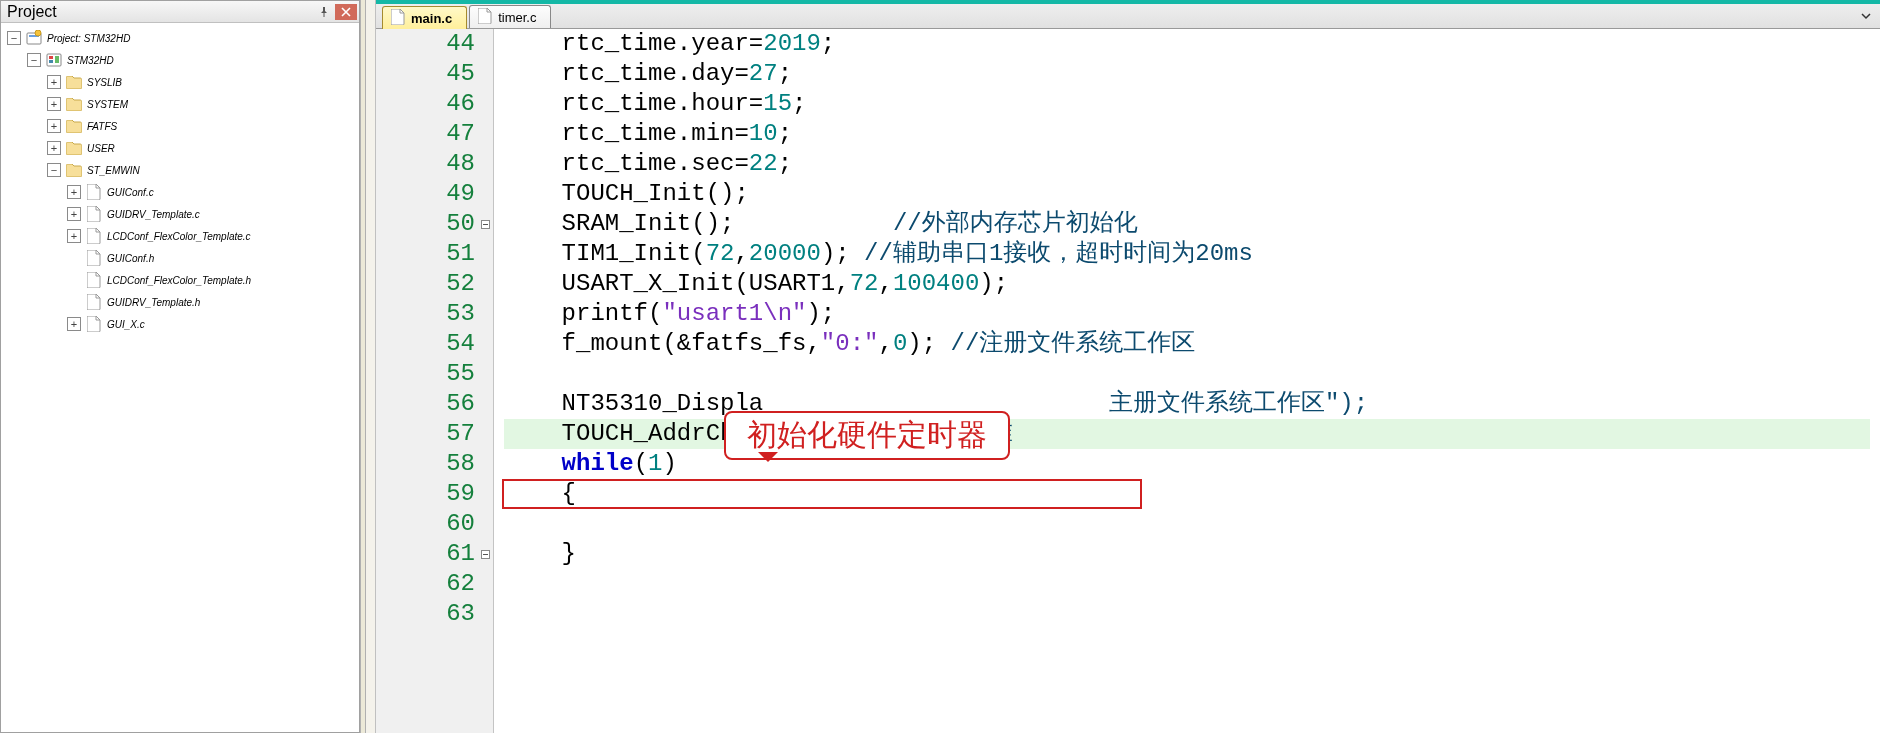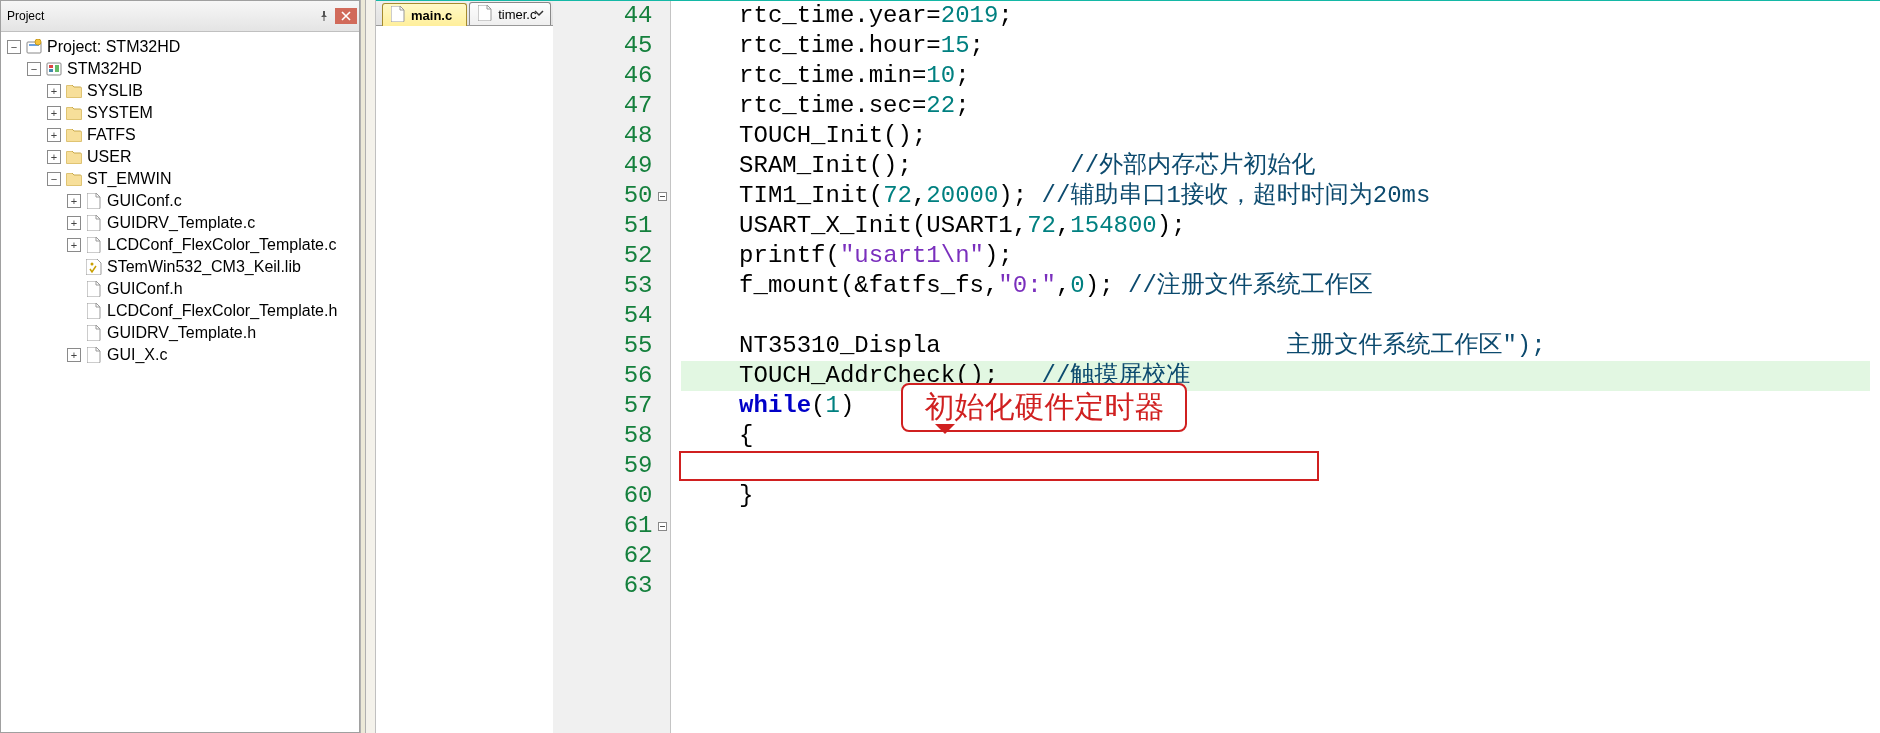--- a/index.html
+++ b/index.html
@@ -7,26 +7,26 @@
   .root { display: flex; width: 100%; height: 100%; }
 
   
   .panel {
     width: 360px; min-width: 360px;
     border: 1px solid #a0a0a0;
     display: flex; flex-direction: column;
     background: #fff;
   }
   .panel-header {
-    height: 31px;
+    height: 22px;
     background: linear-gradient(#f7f7f7, #e4e4e4);
     border-bottom: 1px solid #c0c0c0;
     display: flex; align-items: center;
     padding: 0 2px 0 6px;
-    font-size: 12px;
+    font-size: 16px;
     color: #000;
   }
   .panel-header .title { flex: 1; }
   .panel-header .btn {
     width: 18px; height: 16px;
     display: flex; align-items: center; justify-content: center;
     margin-left: 2px;
     cursor: pointer;
     color: #444;
   }
@@ -55,28 +55,28 @@
   .tree-toggle.empty { border: none; }
   .tree-icon {
     width: 18px; height: 16px;
     display: inline-flex; align-items: center; justify-content: center;
     margin-right: 4px;
   }
   .folder-ico { width: 16px; height: 13px; }
   .file-ico { width: 14px; height: 16px; }
   .proj-ico { width: 16px; height: 16px; }
   .lib-ico { width: 16px; height: 16px; }
-  .tree-label { font-size: 16px; }
+  .tree-label { font-size: 10px; font-style: italic; }
 
   
   .vsplit { width: 6px; background: #ece9d8; border-left: 1px solid #b0b0b0; border-right: 1px solid #b0b0b0; cursor: col-resize; }
   .vsplit2 { width: 10px; background: #f4f2eb; border-right: 1px solid #c0c0c0; }
 
   
-  .editor-area { flex: 1; display: flex; flex-direction: row; border-top: 1px solid #14b8a6; }
+  .editor-area { flex: 1; display: flex; flex-direction: column; border-top: 4px solid #14b8a6; }
   .tabbar {
     height: 25px;
     background: linear-gradient(#eeeeee, #e1e1e1);
     border-bottom: 1px solid #999;
     display: flex; align-items: flex-end;
     padding: 0 0 0 6px;
     position: relative;
   }
   .tab {
     height: 23px;
@@ -281,32 +281,20 @@
           <div class="tree-row">
             <span class="spacer" style="width:66px"></span>
             <span class="tree-toggle">+</span>
             <span class="tree-icon">
               <svg class="file-ico" viewBox="0 0 14 16">
                 <path d="M1 0h8l4 4v11c0 .5-.5 1-1 1H1c-.5 0-1-.5-1-1V1c0-.5.5-1 1-1z" fill="#fff" stroke="#999"></path>
                 <path d="M9 0v4h4" fill="none" stroke="#999"></path>
               </svg>
             </span>
             <span class="tree-label">LCDConf_FlexColor_Template.c</span>
-          </div>
-          <div class="tree-row">
-            <span class="spacer" style="width:66px"></span>
-            <span class="tree-toggle empty"></span>
-            <span class="tree-icon">
-              <svg class="lib-ico" viewBox="0 0 16 16">
-                <path d="M1 0h10l4 4v11c0 .5-.5 1-1 1H1c-.5 0-1-.5-1-1V1c0-.5.5-1 1-1z" fill="#fff" stroke="#999"></path>
-                <path d="M4 10l2 3 4-6" fill="none" stroke="#c9a000" stroke-width="1.5"></path>
-                <circle cx="6" cy="5" r="1.5" fill="#c9a000"></circle>
-              </svg>
-            </span>
-            <span class="tree-label">STemWin532_CM3_Keil.lib</span>
           </div>
           <div class="tree-row">
             <span class="spacer" style="width:66px"></span>
             <span class="tree-toggle empty"></span>
             <span class="tree-icon">
               <svg class="file-ico" viewBox="0 0 14 16">
                 <path d="M1 0h8l4 4v11c0 .5-.5 1-1 1H1c-.5 0-1-.5-1-1V1c0-.5.5-1 1-1z" fill="#fff" stroke="#999"></path>
                 <path d="M9 0v4h4" fill="none" stroke="#999"></path>
               </svg>
             </span>
@@ -410,27 +398,28 @@
           </div>
           <div class="ln">62</div>
           <div class="ln">63</div>
         </div>
       <div class="code" id="code">
         <div class="callout" id="callout" style="top: 382px; left: 230px;">
           <span>初始化硬件定时器</span>
         </div>
         <div class="redbox" id="redbox" style="top: 450px; left: 8px; width: 640px; height: 30px;"></div>
       <div class="cl"><span class="tok-id">    rtc_time.year=</span><span class="tok-num">2019</span><span class="tok-id">;</span></div>
+          <div class="cl"><span class="tok-id">    rtc_time.day=</span><span class="tok-num">27</span><span class="tok-id">;</span></div>
           <div class="cl"><span class="tok-id">    rtc_time.hour=</span><span class="tok-num">15</span><span class="tok-id">;</span></div>
           <div class="cl"><span class="tok-id">    rtc_time.min=</span><span class="tok-num">10</span><span class="tok-id">;</span></div>
           <div class="cl"><span class="tok-id">    rtc_time.sec=</span><span class="tok-num">22</span><span class="tok-id">;</span></div>
           <div class="cl"><span class="tok-id">    TOUCH_Init();</span></div>
           <div class="cl"><span class="tok-id">    SRAM_Init();           </span><span class="tok-com">//外部内存芯片初始化</span></div>
           <div class="cl"><span class="tok-id">    TIM1_Init(</span><span class="tok-num">72</span><span class="tok-id">,</span><span class="tok-num">20000</span><span class="tok-id">); </span><span class="tok-com">//辅助串口1接收，超时时间为20ms</span></div>
-          <div class="cl"><span class="tok-id">    USART_X_Init(USART1,</span><span class="tok-num">72</span><span class="tok-id">,</span><span class="tok-num">154800</span><span class="tok-id">);</span></div>
+          <div class="cl"><span class="tok-id">    USART_X_Init(USART1,</span><span class="tok-num">72</span><span class="tok-id">,</span><span class="tok-num">100400</span><span class="tok-id">);</span></div>
           <div class="cl"><span class="tok-id">    printf(</span><span class="tok-str">"usart1\n"</span><span class="tok-id">);</span></div>
           <div class="cl"><span class="tok-id">    f_mount(&amp;fatfs_fs,</span><span class="tok-str">"0:"</span><span class="tok-id">,</span><span class="tok-num">0</span><span class="tok-id">); </span><span class="tok-com">//注册文件系统工作区</span></div>
           <div class="cl"><span class="tok-id"></span></div>
           <div class="cl"><span class="tok-id">    NT35310_Displa</span><span class="tok-id">                        </span><span class="tok-com">主册文件系统工作区");</span></div>
           <div class="cl hl-line"><span class="tok-id">    TOUCH_AddrCheck();   </span><span class="tok-com">//触摸屏校准</span></div>
           <div class="cl"><span class="tok-id">    </span><span class="tok-kw">while</span><span class="tok-id">(</span><span class="tok-num">1</span><span class="tok-id">)</span></div>
           <div class="cl"><span class="tok-id">    {</span></div>
           <div class="cl"><span class="tok-id"></span></div>
           <div class="cl"><span class="tok-id">    }</span></div>
         </div>

